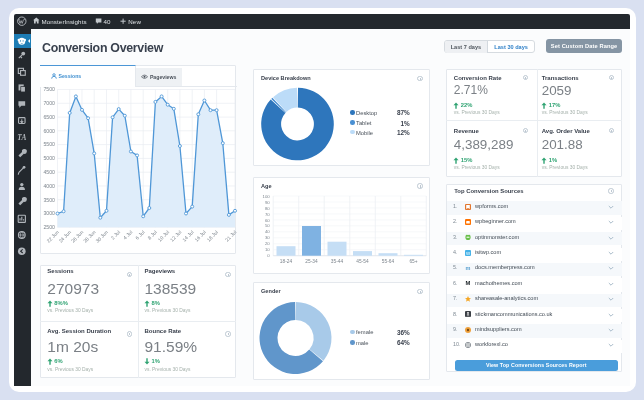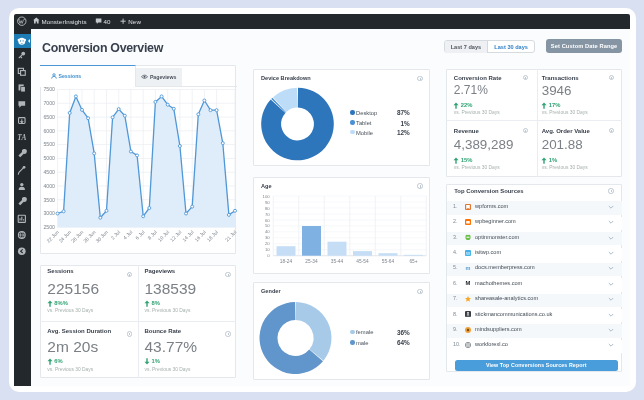--- a/index.html
+++ b/index.html
@@ -218,21 +218,21 @@
     <text x="194.0" y="232.5" text-anchor="end" font-size="5" fill="#7d858d" transform="rotate(-45 194.0 232.5)">14 Jul</text>
     <text x="206.2" y="232.5" text-anchor="end" font-size="5" fill="#7d858d" transform="rotate(-45 206.2 232.5)">16 Jul</text>
     <text x="218.4" y="232.5" text-anchor="end" font-size="5" fill="#7d858d" transform="rotate(-45 218.4 232.5)">18 Jul</text>
     <text x="236.8" y="232.5" text-anchor="end" font-size="5" fill="#7d858d" transform="rotate(-45 236.8 232.5)">21 Jul</text>
   </svg>
 
 <div class="abs panel" style="left:40px;top:265px;width:196.3px;height:113px"></div>
 <div class="abs" style="left:138.1px;top:265px;width:0.8px;height:113px;background:#e9edf1"></div>
 <div class="abs" style="left:40px;top:321.3px;width:196.3px;height:0.8px;background:#e9edf1"></div>
 <div class="abs sctitle" style="left:47.3px;top:268px;width:84px">Sessions</div>
-<div class="abs scval" style="left:47.3px;top:281.0px;font-size:15.5px">225156</div>
+<div class="abs scval" style="left:47.3px;top:281.0px;font-size:15.5px">270973</div>
 <svg class="abs" style="left:46.8px;top:299.6px" width="6" height="7" viewBox="0 0 5.5 6.5">
     <g>
       <path d="M2.75 6.2 L2.75 2.4" stroke="#2fa372" stroke-width="1.3" fill="none"></path>
       <path d="M0.4 3.1 L2.75 0.4 L5.1 3.1 Z" fill="#2fa372"></path>
     </g>
   </svg>
 <div class="abs scdelta" style="left:54.3px;top:300.6px">8%%</div>
 <div class="abs scvs" style="left:47.3px;top:309.4px">vs. Previous 30 Days</div>
 <div class="abs info" style="left:126.5px;top:271.7px"></div>
 <div class="abs sctitle" style="left:144.5px;top:268px;width:84px">Pageviews</div>
@@ -240,32 +240,32 @@
 <svg class="abs" style="left:144.0px;top:299.6px" width="6" height="7" viewBox="0 0 5.5 6.5">
     <g>
       <path d="M2.75 6.2 L2.75 2.4" stroke="#2fa372" stroke-width="1.3" fill="none"></path>
       <path d="M0.4 3.1 L2.75 0.4 L5.1 3.1 Z" fill="#2fa372"></path>
     </g>
   </svg>
 <div class="abs scdelta" style="left:151.5px;top:300.6px">8%</div>
 <div class="abs scvs" style="left:144.5px;top:309.4px">vs. Previous 30 Days</div>
 <div class="abs info" style="left:225.3px;top:271.7px"></div>
 <div class="abs sctitle" style="left:47.3px;top:327.5px;width:84px">Avg. Session Duration</div>
-<div class="abs scval" style="left:47.3px;top:339.2px;font-size:15.5px">2m 20s</div>
+<div class="abs scval" style="left:47.3px;top:339.2px;font-size:15.5px">1m 20s</div>
 <svg class="abs" style="left:46.8px;top:357.6px" width="6" height="7" viewBox="0 0 5.5 6.5">
     <g>
       <path d="M2.75 6.2 L2.75 2.4" stroke="#2fa372" stroke-width="1.3" fill="none"></path>
       <path d="M0.4 3.1 L2.75 0.4 L5.1 3.1 Z" fill="#2fa372"></path>
     </g>
   </svg>
 <div class="abs scdelta" style="left:54.3px;top:358.6px">6%</div>
 <div class="abs scvs" style="left:47.3px;top:367.6px">vs. Previous 30 Days</div>
 <div class="abs info" style="left:126.5px;top:331.2px"></div>
 <div class="abs sctitle" style="left:144.5px;top:327.5px;width:84px">Bounce Rate</div>
-<div class="abs scval" style="left:144.5px;top:339.2px;font-size:15.5px">43.77%</div>
+<div class="abs scval" style="left:144.5px;top:339.2px;font-size:15.5px">91.59%</div>
 <svg class="abs" style="left:144.0px;top:357.6px" width="6" height="7" viewBox="0 0 5.5 6.5">
     <g transform="rotate(180 2.75 3.25)">
       <path d="M2.75 6.2 L2.75 2.4" stroke="#2fa372" stroke-width="1.3" fill="none"></path>
       <path d="M0.4 3.1 L2.75 0.4 L5.1 3.1 Z" fill="#2fa372"></path>
     </g>
   </svg>
 <div class="abs scdelta" style="left:151.5px;top:358.6px">1%</div>
 <div class="abs scvs" style="left:144.5px;top:367.6px">vs. Previous 30 Days</div>
 <div class="abs info" style="left:225.3px;top:331.2px"></div>
 
@@ -357,21 +357,21 @@
 <svg class="abs" style="left:453.3px;top:102.1px" width="6" height="7" viewBox="0 0 5.5 6.5">
     <g>
       <path d="M2.75 6.2 L2.75 2.4" stroke="#2fa372" stroke-width="1.3" fill="none"></path>
       <path d="M0.4 3.1 L2.75 0.4 L5.1 3.1 Z" fill="#2fa372"></path>
     </g>
   </svg>
 <div class="abs scdelta" style="left:460.8px;top:103.1px">22%</div>
 <div class="abs scvs" style="left:453.8px;top:111.0px">vs. Previous 30 Days</div>
 <div class="abs info" style="left:522.5px;top:74.75px"></div>
 <div class="abs sctitle" style="left:541.7px;top:75.4px;width:76px">Transactions</div>
-<div class="abs scval" style="left:541.7px;top:83.8px;font-size:13.4px">3946</div>
+<div class="abs scval" style="left:541.7px;top:83.8px;font-size:13.4px">2059</div>
 <svg class="abs" style="left:541.2px;top:102.1px" width="6" height="7" viewBox="0 0 5.5 6.5">
     <g>
       <path d="M2.75 6.2 L2.75 2.4" stroke="#2fa372" stroke-width="1.3" fill="none"></path>
       <path d="M0.4 3.1 L2.75 0.4 L5.1 3.1 Z" fill="#2fa372"></path>
     </g>
   </svg>
 <div class="abs scdelta" style="left:548.7px;top:103.1px">17%</div>
 <div class="abs scvs" style="left:541.7px;top:111.0px">vs. Previous 30 Days</div>
 <div class="abs info" style="left:608.5px;top:74.75px"></div>
 <div class="abs sctitle" style="left:453.8px;top:128.3px;width:76px">Revenue</div>

